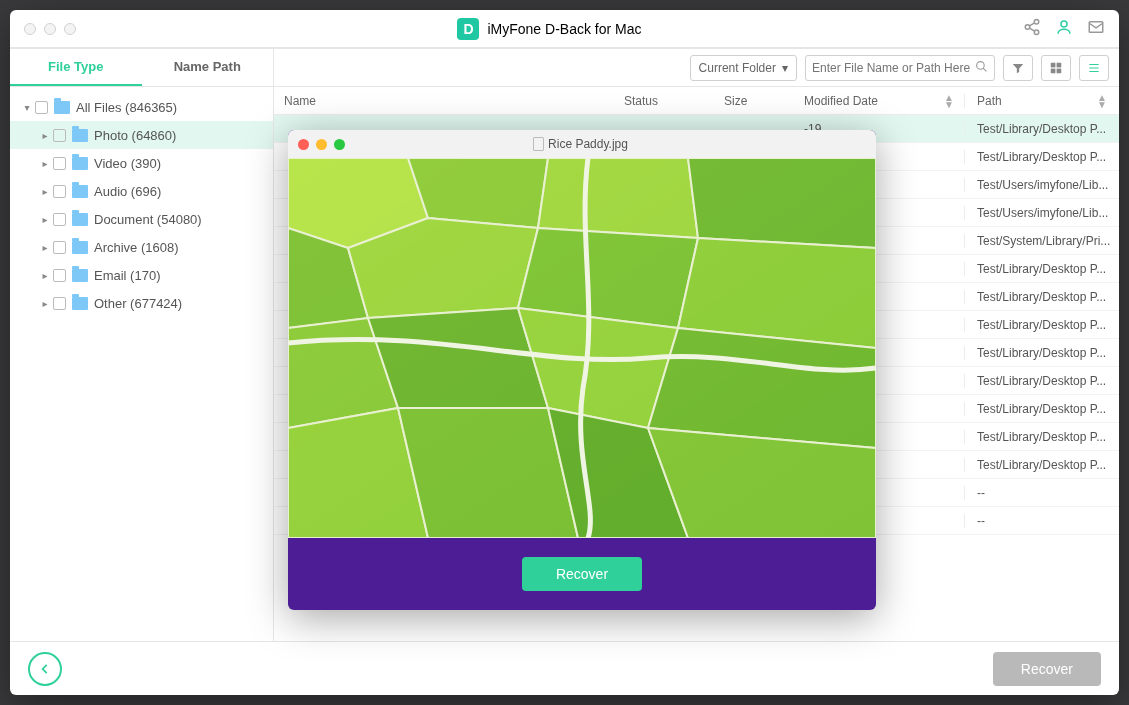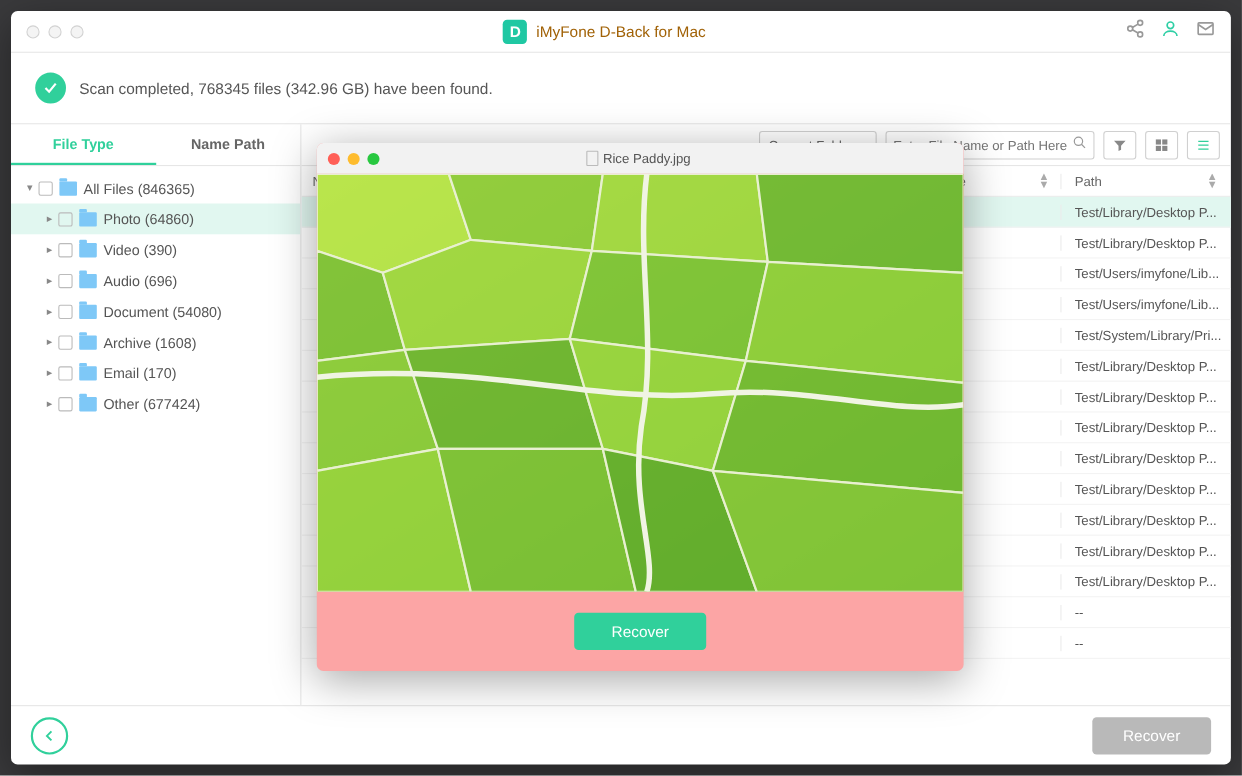--- a/index.html
+++ b/index.html
@@ -3,21 +3,21 @@
 <meta charset="utf-8">
 <style>
   * { box-sizing: border-box; margin: 0; padding: 0; font-family: -apple-system, BlinkMacSystemFont, "Segoe UI", Helvetica, Arial, sans-serif; }
   body { background: #3a3a3c; display: flex; align-items: center; justify-content: center; width: 1129px; height: 705px; overflow: hidden; }
   .window { width: 1109px; height: 685px; background: #fff; border-radius: 6px; box-shadow: 0 10px 40px rgba(0,0,0,.4); display: flex; flex-direction: column; position: relative; overflow: hidden; }
   .titlebar { height: 38px; display: flex; align-items: center; border-bottom: 1px solid #e6e6e6; padding: 0 14px; justify-content: space-between; }
   .traffic { display: flex; gap: 8px; }
   .traffic span { width: 12px; height: 12px; border-radius: 50%; border: 1px solid #d2d2d2; background: #f4f4f4; }
   .title-center { display: flex; align-items: center; gap: 8px; }
   .logo-d { width: 22px; height: 22px; background: #1fc8a3; border-radius: 4px; display: flex; align-items: center; justify-content: center; color: #fff; font-weight: 700; font-size: 14px; }
-  .title-text { font-size: 14px; color: #a16207; }
+  .title-text { font-size: 14px; color: #000000; }
   .title-right { display: flex; gap: 14px; color: #999; }
   .title-right .accent { color: #2ecfa5; }
   .title-right svg { width: 18px; height: 18px; }
   .status { display: flex; align-items: center; gap: 12px; padding: 18px 22px; }
   .check-circle { width: 28px; height: 28px; border-radius: 50%; background: #30d09b; display: flex; align-items: center; justify-content: center; }
   .check-circle svg { width: 16px; height: 16px; stroke: #fff; stroke-width: 3; fill: none; }
   .status-text { font-size: 14px; color: #555; }
   .content { flex: 1; display: flex; border-top: 1px solid #e6e6e6; min-height: 0; }
   .sidebar { width: 264px; border-right: 1px solid #e6e6e6; display: flex; flex-direction: column; }
   .tabs { display: flex; height: 38px; border-bottom: 1px solid #e6e6e6; }
@@ -48,21 +48,21 @@
   .col-status { width: 100px; }
   .col-size { width: 80px; }
   .col-date { width: 160px; display: flex; justify-content: space-between; padding-right: 10px; }
   .col-path { flex: 1; display: flex; justify-content: space-between; padding: 0 12px; white-space: nowrap; overflow: hidden; text-overflow: ellipsis; border-left: 1px solid #ececec; align-items: flex-end; }
   .sort { color: #aaa; font-size: 10px; line-height: 7px; }
   .footer { height: 54px; display: flex; align-items: center; justify-content: space-between; padding: 0 18px; border-top: 1px solid #e6e6e6; }
   .backbtn { width: 34px; height: 34px; border: 2px solid #30d09b; border-radius: 50%; display: flex; align-items: center; justify-content: center; color: #30d09b; }
   .recover-main { background: #b9b9b9; color: #fff; border: none; border-radius: 4px; padding: 9px 28px; font-size: 14px; }
 
   
-  .preview { position: absolute; left: 278px; top: 120px; width: 588px; background: #fca5a5; border-radius: 6px; box-shadow: 0 8px 40px rgba(0,0,0,.35); overflow: hidden; display: flex; flex-direction: column; }
+  .preview { position: absolute; left: 278px; top: 120px; width: 588px; background: #4c1d95; border-radius: 6px; box-shadow: 0 8px 40px rgba(0,0,0,.35); overflow: hidden; display: flex; flex-direction: column; }
   .preview-title { height: 28px; display: flex; align-items: center; padding: 0 10px; background: #f2f2f2; gap: 8px; }
   .ptraffic { display: flex; gap: 7px; }
   .ptraffic span { width: 11px; height: 11px; border-radius: 50%; }
   .ptraffic .r { background: #ff5f57; } .ptraffic .y { background: #febc2e; } .ptraffic .g { background: #28c840; }
   .preview-name { flex: 1; text-align: center; font-size: 12px; color: #555; display: flex; align-items: center; justify-content: center; gap: 4px; }
   .file-ico { width: 11px; height: 14px; border: 1px solid #bbb; border-radius: 1px; position: relative; }
   .img-area { height: 380px; position: relative; overflow: hidden; }
   .img-area svg { width: 100%; height: 100%; display: block; }
   .preview-footer { height: 72px; display: flex; align-items: center; justify-content: center; }
   .recover-preview { background: #30d09b; color: #fff; border: none; border-radius: 4px; padding: 9px 34px; font-size: 14px; }
@@ -93,28 +93,20 @@
             <circle cx="12" cy="8" r="4"></circle>
             <path d="M4 21c0-4 4-6 8-6s8 2 8 6"></path>
           </svg></span>
       <span><svg viewBox="0 0 24 24" fill="none" stroke="currentColor" stroke-width="2">
             <rect x="3" y="5" width="18" height="14" rx="1"></rect>
             <path d="M3 7l9 6 9-6"></path>
           </svg></span>
     </div>
   </div>
 
-  <div class="status">
-    <div class="check-circle">
-        <svg viewBox="0 0 24 24">
-          <path d="M5 12l5 5 9-11"></path>
-        </svg>
-      </div>
-    <div class="status-text">Scan completed, 768345 files (342.96 GB) have been found.</div>
-  </div>
 
   <div class="content">
 
     <div class="sidebar">
       <div class="tabs">
         <div class="tab active">File Type</div>
         <div class="tab">Name Path</div>
       </div>
       <div class="tree" id="tree">
           <div class="tree-item">

